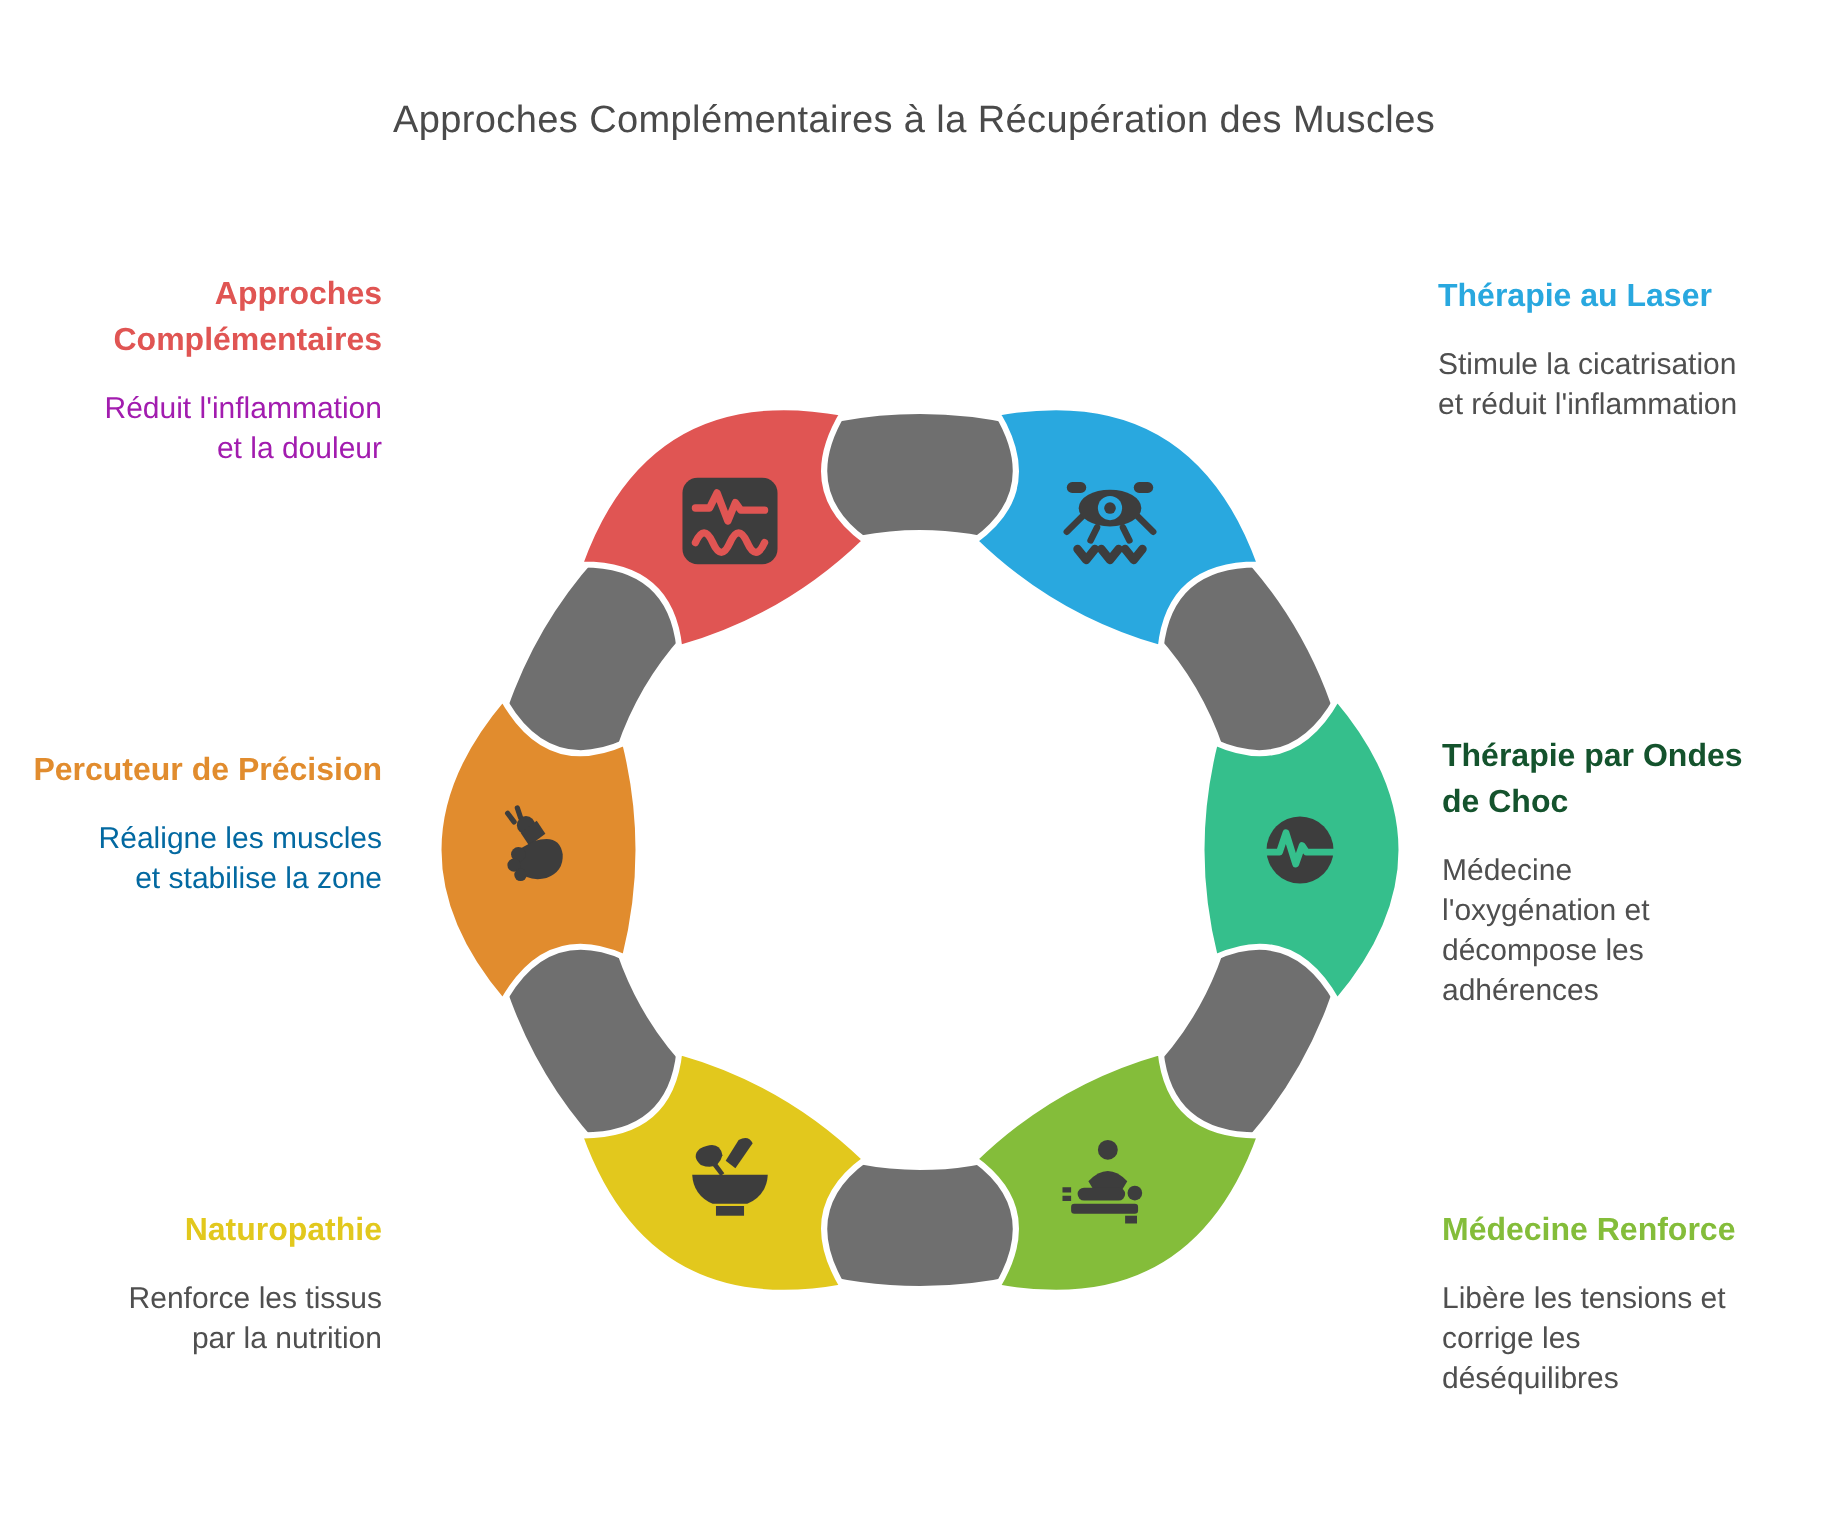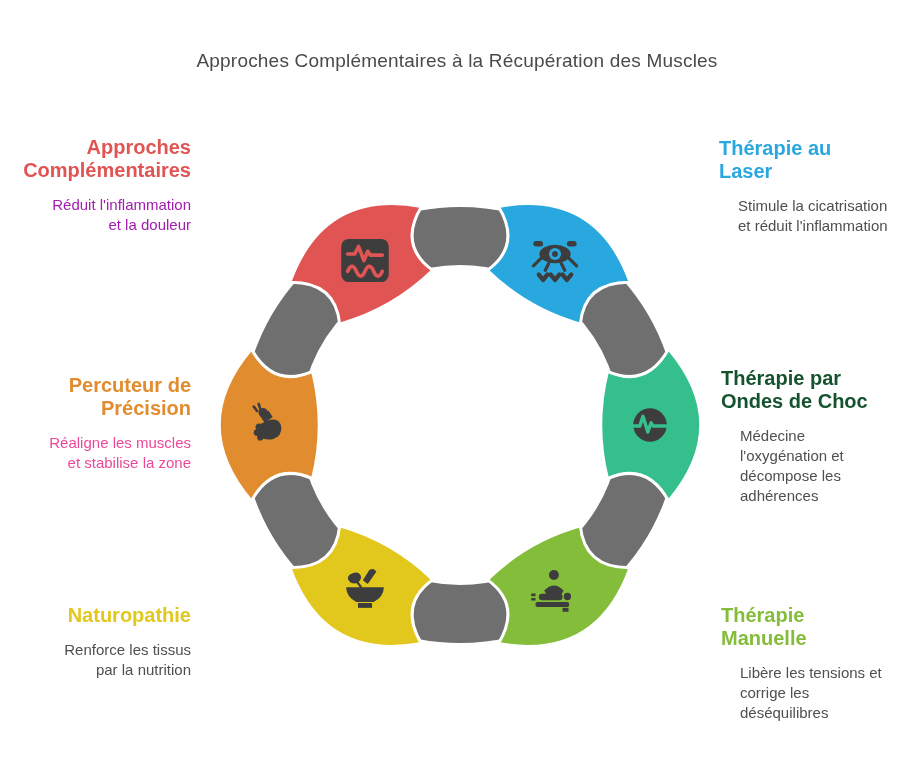--- a/index.html
+++ b/index.html
@@ -2,25 +2,25 @@
 <html><head>
 <meta charset="utf-8">
 <style>
   html,body{margin:0;padding:0;background:#ffffff;}
   body{width:914px;height:770px;font-family:"Liberation Sans",sans-serif;position:relative;overflow:hidden;}
   .stage{position:absolute;top:0;left:0;width:791px;height:770px;}
   svg.diagram{position:absolute;top:0;left:0;}
   .main-title{position:absolute;top:50px;left:0;width:914px;text-align:center;
     font-size:19px;font-weight:500;letter-spacing:0.2px;}
   .label{position:absolute;}
-  .label h2{margin:0 0 13px 0;font-size:20px;line-height:23px;font-weight:bold;}
+  .label h2{margin:0 0 13px 0;font-size:16px;line-height:23px;font-weight:bold;}
   .label p{margin:0;font-size:15px;line-height:20px;}
   .side-left{text-align:right;}
   .side-left p{padding-left:38px;}
-  .side-right p{width:150px;margin-left:19px;}
+  .side-right p{width:150px;}
   .pos-tl{top:136px;left:10px;width:181px;}
   .pos-tr{top:137px;left:719px;width:160px;}
   .pos-r {top:367px;left:721px;width:160px;}
   .pos-br{top:604px;left:721px;width:160px;}
   .pos-bl{top:604px;left:10px;width:181px;}
   .pos-l {top:374px;left:10px;width:181px;}
 </style>
 </head>
 <body>
 
@@ -90,27 +90,27 @@
     <h2 style="color: rgb(41, 168, 223);">Thérapie au Laser</h2>
     <p style="color: rgb(79, 79, 79);">Stimule la cicatrisation et réduit l'inflammation</p>
   </div>
 
   <div class="label side-right pos-r">
     <h2 style="color: #14532d;">Thérapie par Ondes de Choc</h2>
     <p style="color: rgb(79, 79, 79);">Médecine l'oxygénation et décompose les adhérences</p>
   </div>
 
   <div class="label side-right pos-br">
-    <h2 style="color: rgb(132, 189, 58);">Thérapie Manuelle</h2>
+    <h2 style="color: rgb(132, 189, 58);">Médecine Renforce</h2>
     <p style="color: rgb(79, 79, 79);">Libère les tensions et corrige les déséquilibres</p>
   </div>
 
   <div class="label side-left pos-bl">
     <h2 style="color: rgb(226, 200, 29);">Naturopathie</h2>
     <p style="color: rgb(79, 79, 79);">Renforce les tissus par la nutrition</p>
   </div>
 
   <div class="label side-left pos-l">
     <h2 style="color: rgb(225, 140, 46);">Percuteur de Précision</h2>
-    <p style="color: #ec4899;">Réaligne les muscles et stabilise la zone</p>
+    <p style="color: #0369a1;">Réaligne les muscles et stabilise la zone</p>
   </div>
 
 </div>
 
 </body></html>

